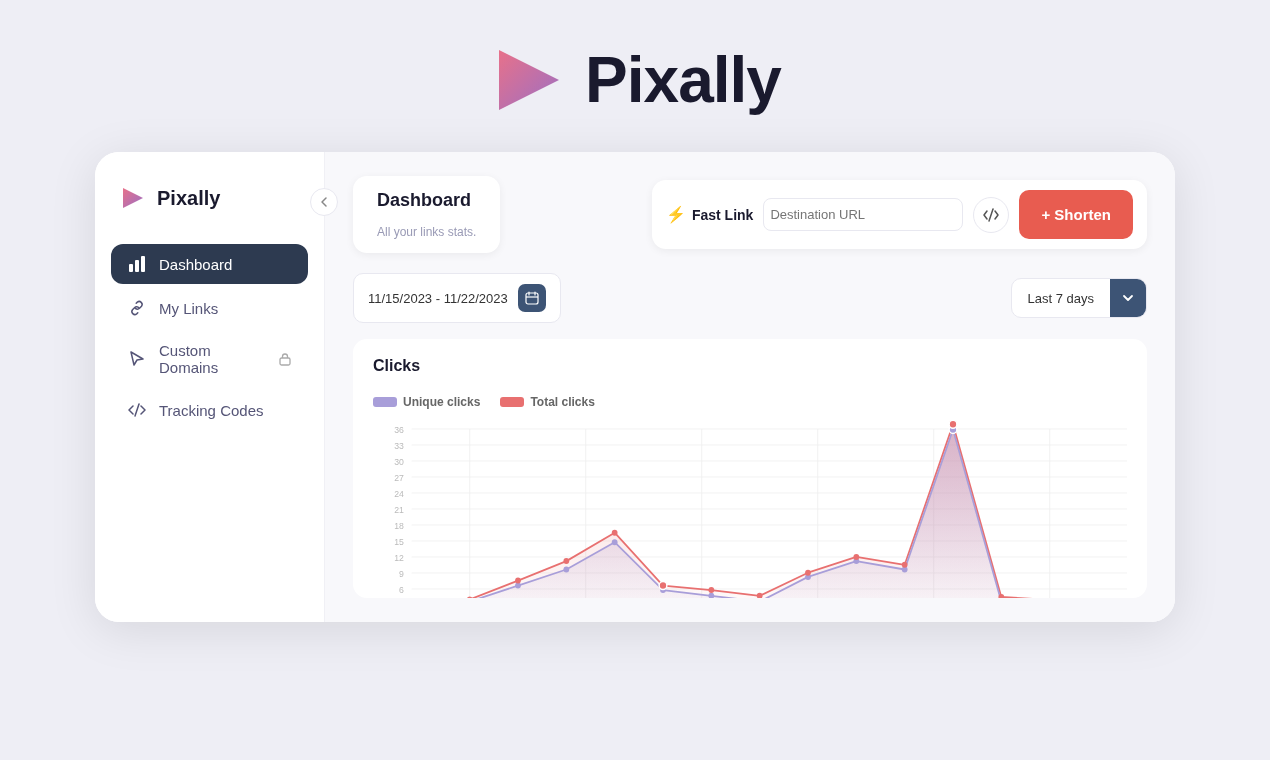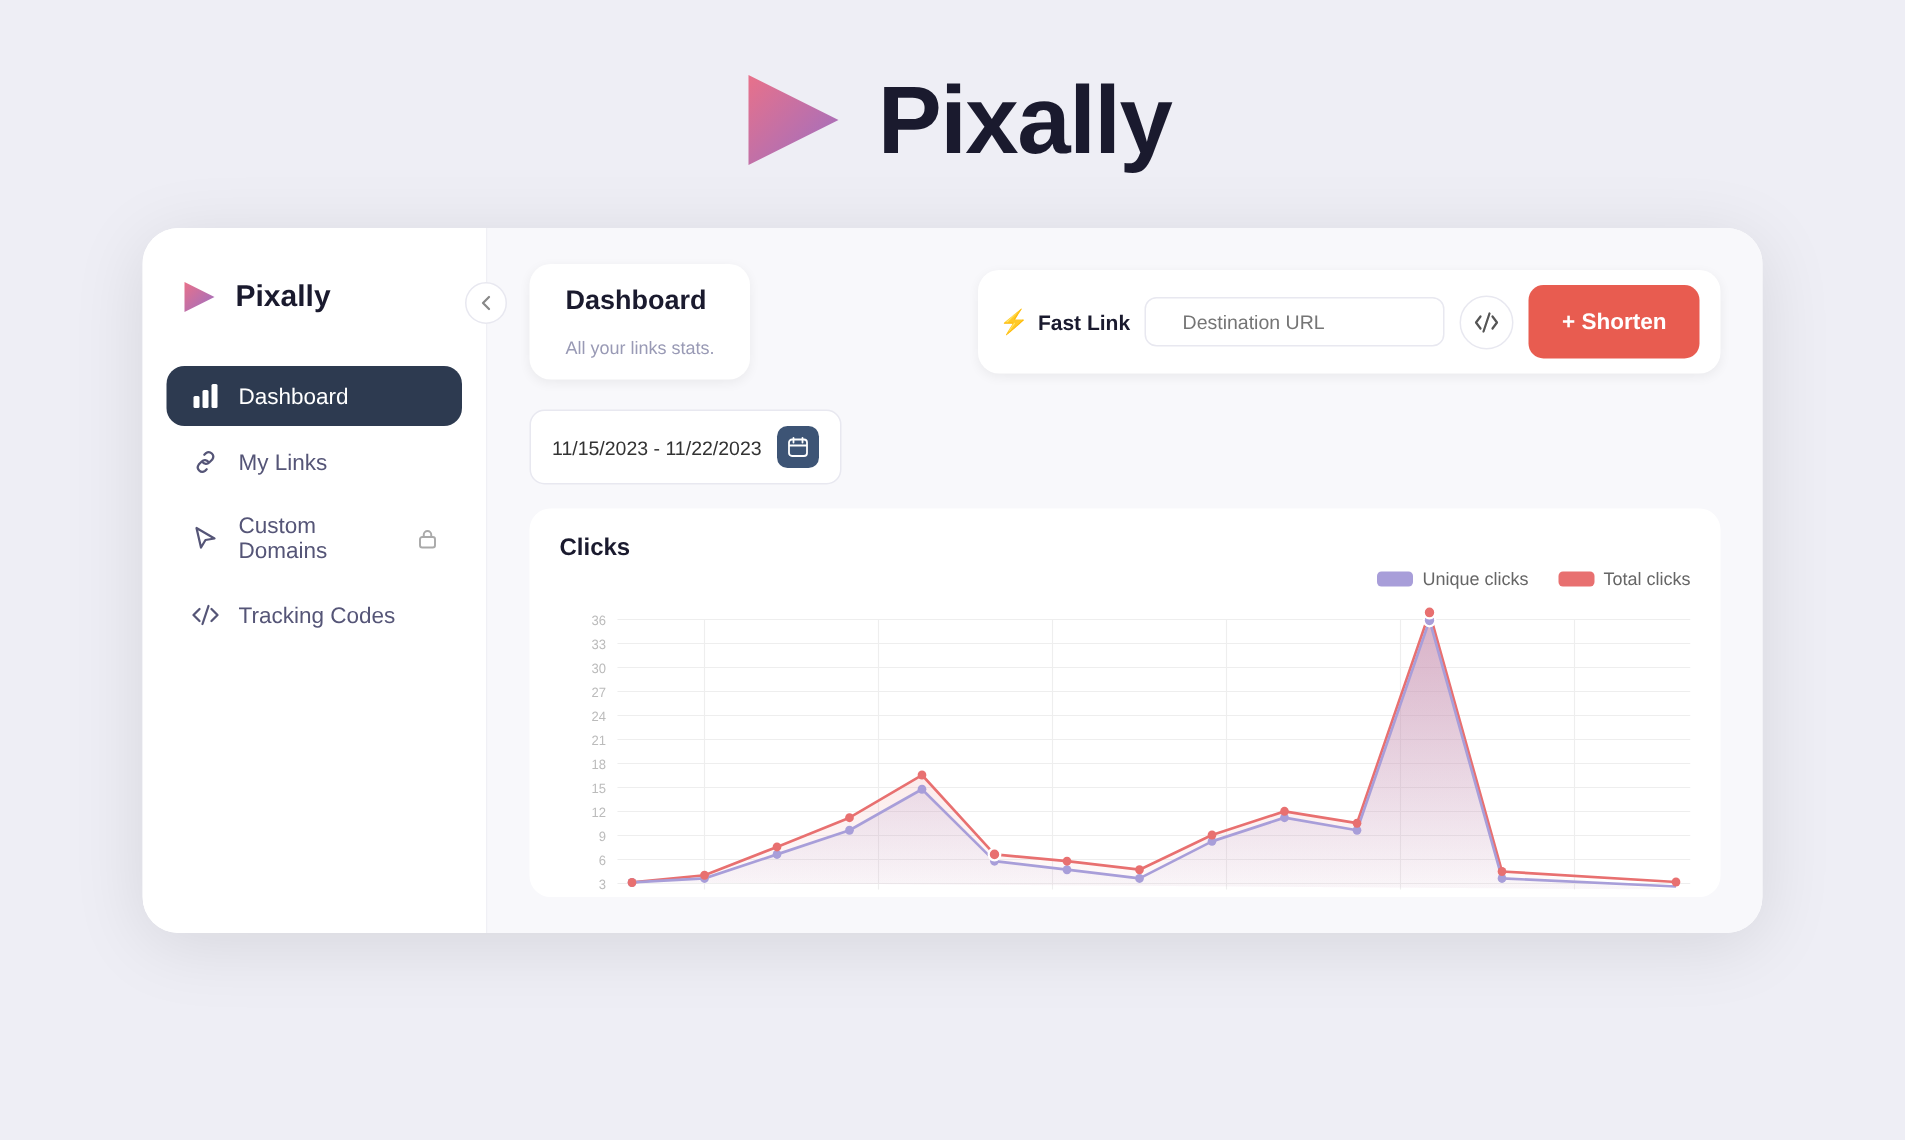--- a/index.html
+++ b/index.html
@@ -197,21 +197,21 @@
     }
 
     .fast-link-label .bolt {
       color: #f5a623;
       font-size: 16px;
     }
 
     .url-input {
       border: 1.5px solid #e8e8f0;
       border-radius: 8px;
-      padding: 8px 24px;
+      padding: 8px 6px;
       font-size: 13px;
       color: #404040;
       width: 200px;
       outline: none;
       background: #fff;
     }
 
     .code-btn {
       width: 36px;
       height: 36px;
@@ -310,28 +310,29 @@
       border-radius: 14px;
       padding: 18px 20px 10px 20px;
       flex: 1;
       overflow: hidden;
     }
 
     .chart-title {
       font-size: 16px;
       font-weight: 700;
       color: #1a1a2e;
-      margin-bottom: 4px;
+      margin-bottom: 20px;
     }
 
     .chart-legend {
       display: flex;
       gap: 20px;
       margin-bottom: 10px;
-      justify-content: flex-end;
+      justify-content: flex-start;
+      font-weight: bold;
     }
 
     .legend-item {
       display: flex;
       align-items: center;
       gap: 6px;
       font-size: 12px;
       color: #666;
     }
 
@@ -472,20 +473,28 @@
         <div class="cal-icon">
           <svg width="14" height="14" viewBox="0 0 14 14" fill="none">
             <rect x="1" y="2" width="12" height="11" rx="2" stroke="white" stroke-width="1.2"></rect>
             <line x1="4" y1="1" x2="4" y2="4" stroke="white" stroke-width="1.2" stroke-linecap="round"></line>
             <line x1="10" y1="1" x2="10" y2="4" stroke="white" stroke-width="1.2" stroke-linecap="round"></line>
             <line x1="1" y1="6" x2="13" y2="6" stroke="white" stroke-width="1.2"></line>
           </svg>
         </div>
       </div>
 
+      <div class="period-dropdown">
+        <span class="period-label">Last 7 days</span>
+        <div class="period-arrow">
+          <svg width="14" height="14" viewBox="0 0 14 14" fill="none">
+            <polyline points="3,5 7,9 11,5" stroke="white" stroke-width="1.8" stroke-linecap="round" stroke-linejoin="round"></polyline>
+          </svg>
+        </div>
+      </div>
     </div>
 
     <div class="chart-card">
       <div class="chart-title">Clicks</div>
 
       <div class="chart-legend">
         <div class="legend-item">
           <div class="legend-dot" style="background:#a89ed9;"></div>
           <span>Unique clicks</span>
         </div>

